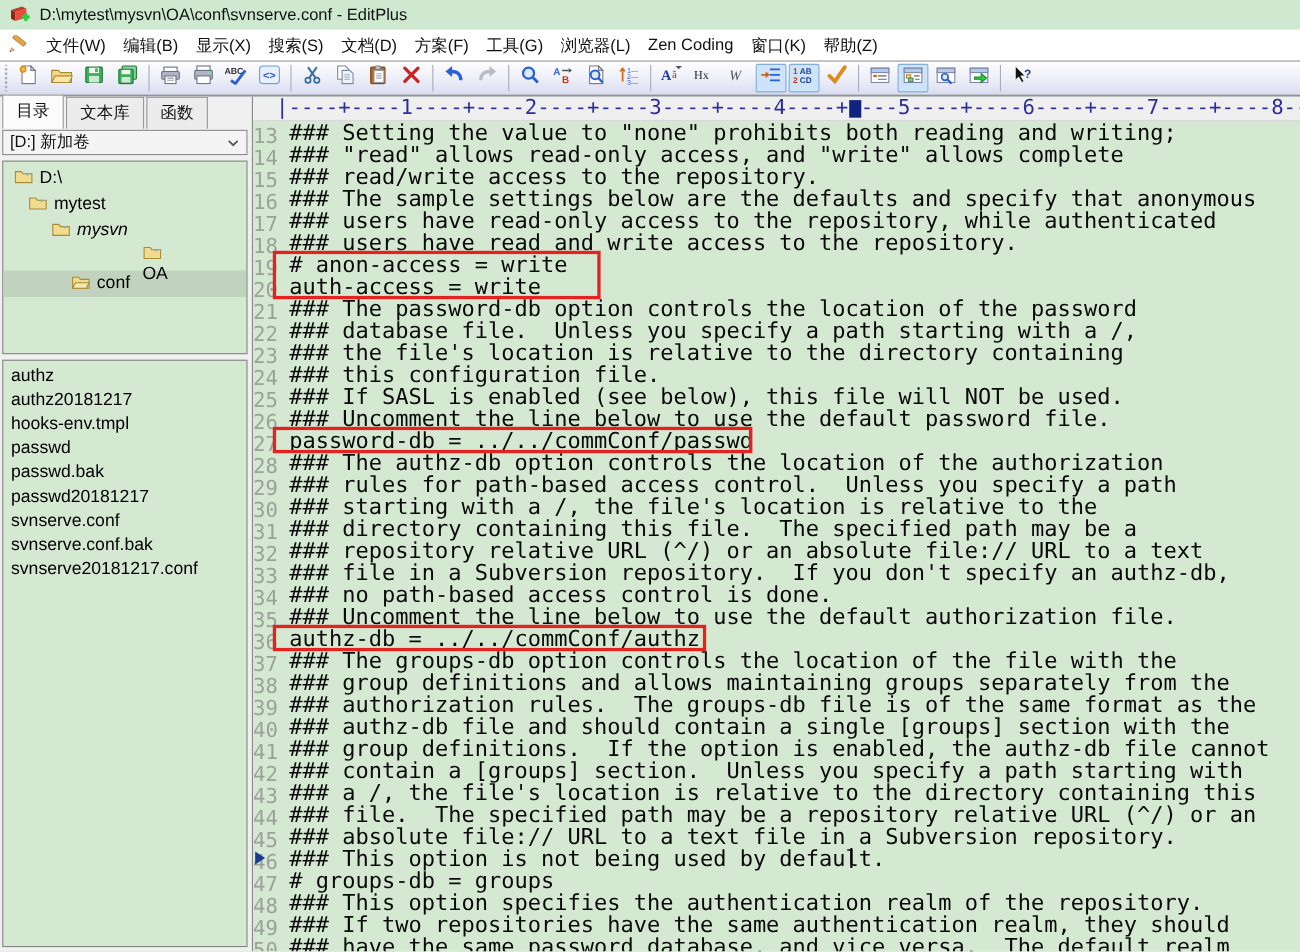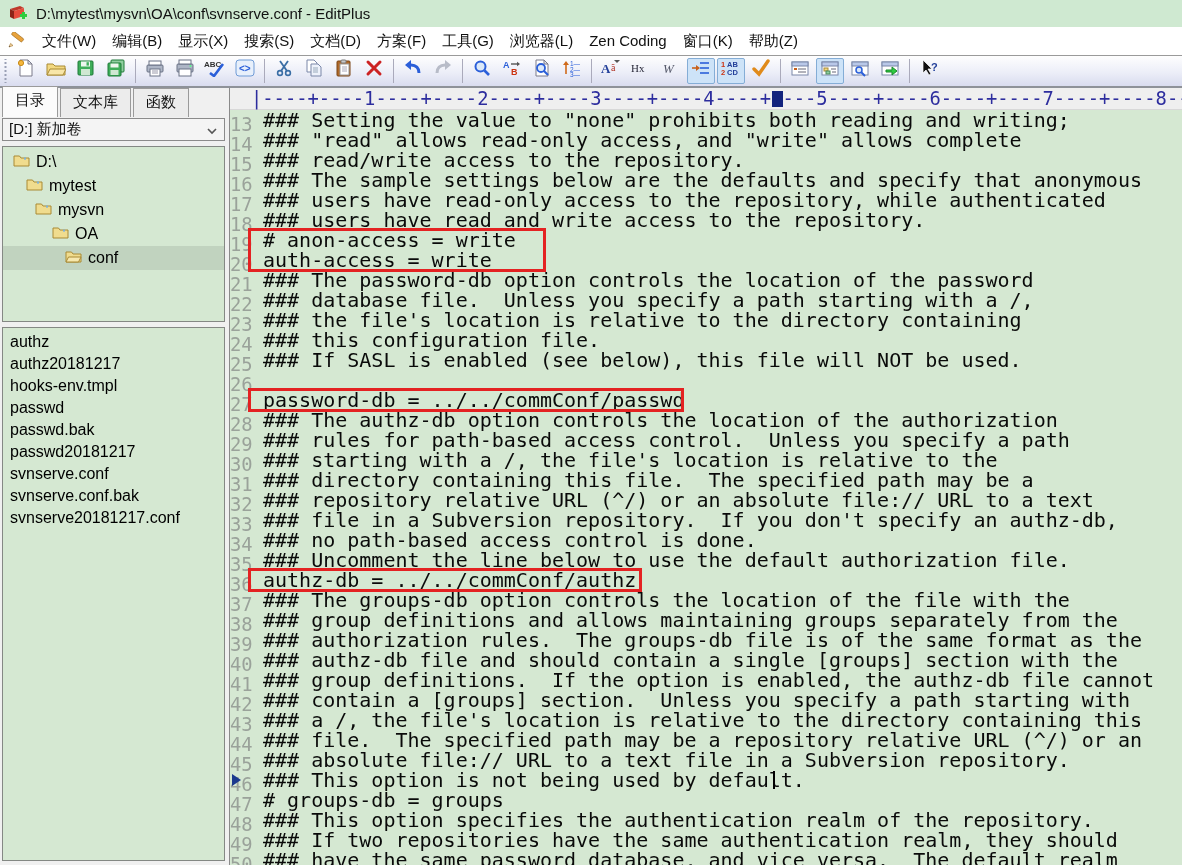--- a/index.html
+++ b/index.html
@@ -417,28 +417,28 @@
               </svg></span>
             <span class="t-label">D:\</span>
           </div>
           <div class="tree-item" style="padding-left: 23px;">
             <span><svg width="17" height="14" viewBox="0 0 17 14">
                 <path d="M1 3h5.5l1.5 2H16v8H1z" fill="#f0dc8e" stroke="#a98a35"></path>
                 <rect x="11" y="4.6" width="2" height="2" fill="#7fb2d8"></rect>
               </svg></span>
             <span class="t-label">mytest</span>
           </div>
-          <div class="tree-item" style="padding-left: 32px;">
+          <div class="tree-item" style="padding-left: 44px; font-style: italic;">
             <span><svg width="17" height="14" viewBox="0 0 17 14">
                 <path d="M1 3h5.5l1.5 2H16v8H1z" fill="#f0dc8e" stroke="#a98a35"></path>
                 <rect x="11" y="4.6" width="2" height="2" fill="#7fb2d8"></rect>
               </svg></span>
             <span class="t-label">mysvn</span>
           </div>
-          <div class="tree-item" style="padding-left: 49px;">
+          <div class="tree-item" style="padding-left: 49px; flex-direction: column;">
             <span><svg width="17" height="14" viewBox="0 0 17 14">
                 <path d="M1 3h5.5l1.5 2H16v8H1z" fill="#f0dc8e" stroke="#a98a35"></path>
                 <rect x="11" y="4.6" width="2" height="2" fill="#7fb2d8"></rect>
               </svg></span>
             <span class="t-label">OA</span>
           </div>
           <div class="tree-item selected" style="padding-left: 62px;">
             <span><svg width="17" height="14" viewBox="0 0 17 14">
                 <path d="M1 3h5.5l1.5 2H16v8H1z" fill="#f0dc8e" stroke="#a98a35"></path>
                 <path d="M1 13l2.5-5H16l-2.5 5z" fill="#f6e8ae" stroke="#a98a35"></path>
@@ -516,20 +516,21 @@
         <div class="code-row">
           <span class="ln">24</span>
           <span class="code">### this configuration file.</span>
         </div>
         <div class="code-row">
           <span class="ln">25</span>
           <span class="code">### If SASL is enabled (see below), this file will NOT be used.</span>
         </div>
         <div class="code-row">
           <span class="ln">26</span>
+          <span class="code">### Uncomment the line below to use the default password file.</span>
         </div>
         <div class="code-row">
           <span class="ln">27</span>
           <span class="code">password-db = ../../commConf/passwd</span>
         </div>
         <div class="code-row">
           <span class="ln">28</span>
           <span class="code">### The authz-db option controls the location of the authorization</span>
         </div>
         <div class="code-row">

